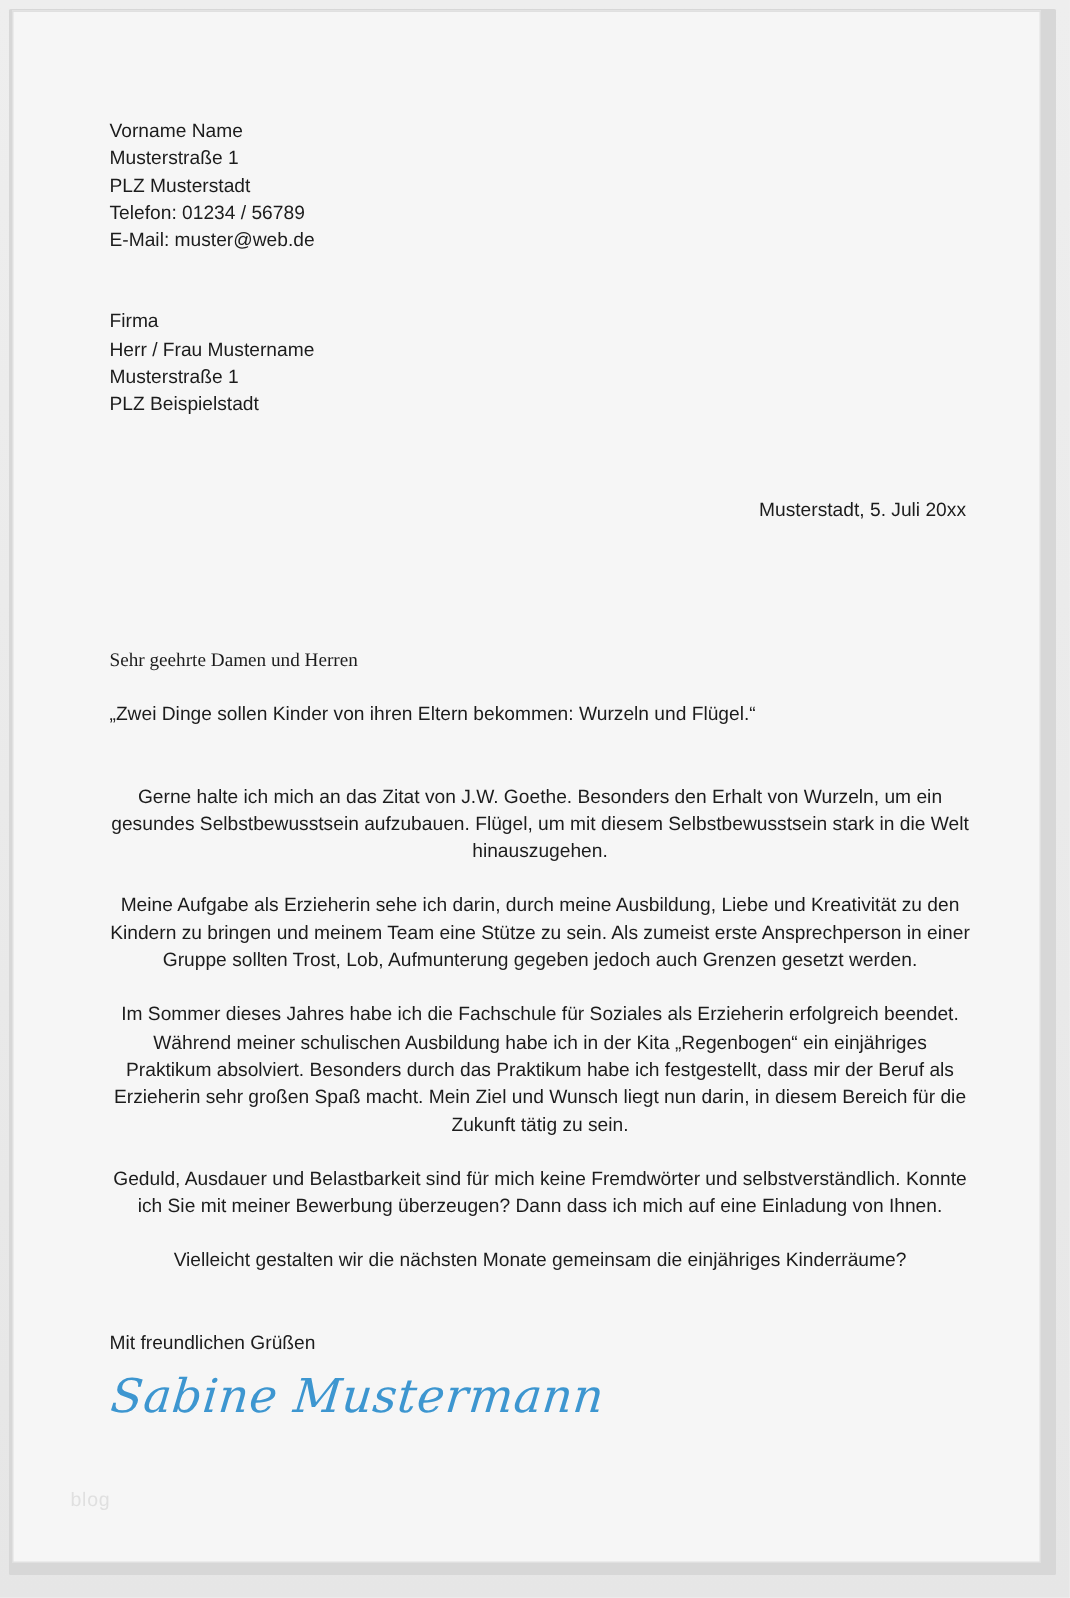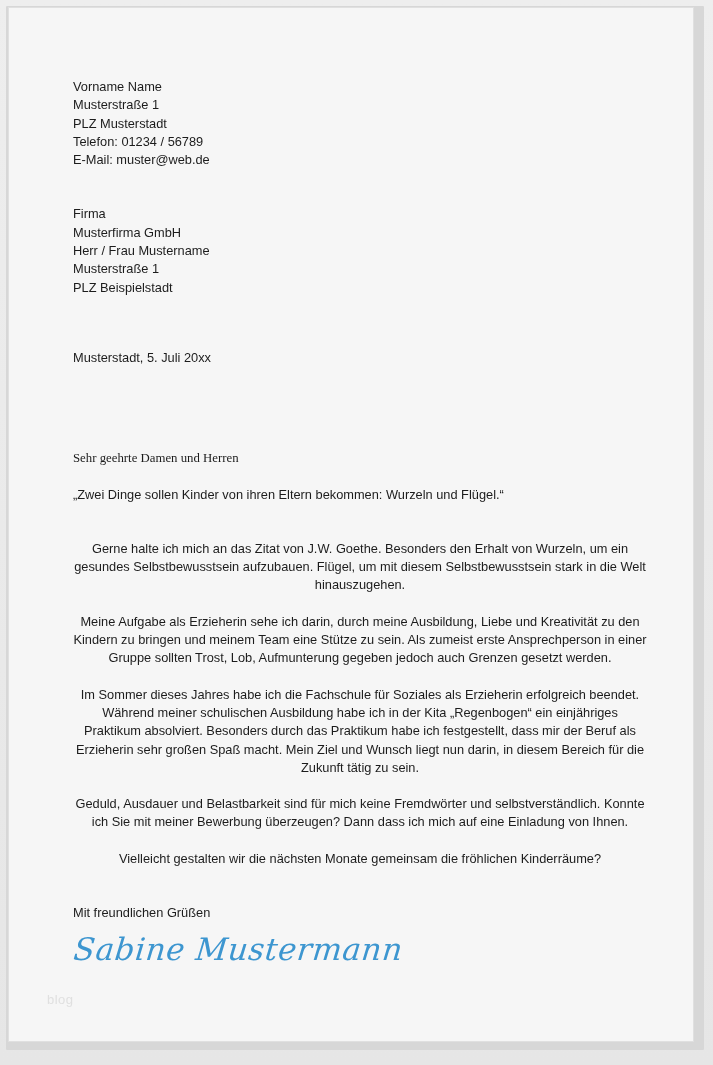--- a/index.html
+++ b/index.html
@@ -72,21 +72,21 @@
     margin: 0 0 0 0;
   }
 
   .spacer-1 { height: 36px; }
   .spacer-2 { height: 52px; }
   .spacer-3 { height: 18px; }
   .spacer-4 { height: 30px; }
   .spacer-sig { height: 18px; }
 
   .date-line {
-    text-align: left;
+    text-align: right;
     padding-right: 3px;
   }
 
   .subject {
     font-weight: bold;
     font-size: 13px;
     letter-spacing: 0.1px;
   }
 
   .salutation {
@@ -144,21 +144,20 @@
           <div class="addr-line">Musterstraße 1</div>
           <div class="addr-line">PLZ Musterstadt</div>
           <div class="addr-line">Telefon: 01234 / 56789</div>
           <div class="addr-line">E-Mail: muster@web.de</div>
         </div>
 
         <div class="spacer-1"></div>
 
         <div class="block-recipient">
           <div class="addr-line">Firma</div>
-          <div class="addr-line">Musterfirma GmbH</div>
           <div class="addr-line">Herr / Frau Mustername</div>
           <div class="addr-line">Musterstraße 1</div>
           <div class="addr-line">PLZ Beispielstadt</div>
         </div>
 
         <div class="spacer-2"></div>
 
         <div class="date-line">Musterstadt, 5. Juli 20xx</div>
 
         <div class="spacer-4"></div>
@@ -171,21 +170,21 @@
         <div class="spacer-3"></div>
 
         <div class="quote-para">„Zwei Dinge sollen Kinder von ihren Eltern bekommen: Wurzeln und Flügel.“</div>
 
         <div class="spacer-3"></div>
 
         <p class="para">Gerne halte ich mich an das Zitat von J.W. Goethe. Besonders den Erhalt von Wurzeln, um ein gesundes Selbstbewusstsein aufzubauen. Flügel, um mit diesem Selbstbewusstsein stark in die Welt hinauszugehen.</p>
         <p class="para">Meine Aufgabe als Erzieherin sehe ich darin, durch meine Ausbildung, Liebe und Kreativität zu den Kindern zu bringen und meinem Team eine Stütze zu sein. Als zumeist erste Ansprechperson in einer Gruppe sollten Trost, Lob, Aufmunterung gegeben jedoch auch Grenzen gesetzt werden.</p>
         <p class="para">Im Sommer dieses Jahres habe ich die Fachschule für Soziales als Erzieherin erfolgreich beendet. Während meiner schulischen Ausbildung habe ich in der Kita „Regenbogen“ ein einjähriges Praktikum absolviert. Besonders durch das Praktikum habe ich festgestellt, dass mir der Beruf als Erzieherin sehr großen Spaß macht. Mein Ziel und Wunsch liegt nun darin, in diesem Bereich für die Zukunft tätig zu sein.</p>
         <p class="para">Geduld, Ausdauer und Belastbarkeit sind für mich keine Fremdwörter und selbstverständlich. Konnte ich Sie mit meiner Bewerbung überzeugen? Dann dass ich mich auf eine Einladung von Ihnen.</p>
-        <p class="para">Vielleicht gestalten wir die nächsten Monate gemeinsam die fröhlichen Kinderräume?</p>
+        <p class="para">Vielleicht gestalten wir die nächsten Monate gemeinsam die einjähriges Kinderräume?</p>
 
         <div class="spacer-3"></div>
 
         <div class="closing">Mit freundlichen Grüßen</div>
 
         <div class="spacer-sig"></div>
 
         <div class="signature">Sabine Mustermann</div>
 
       </div>

